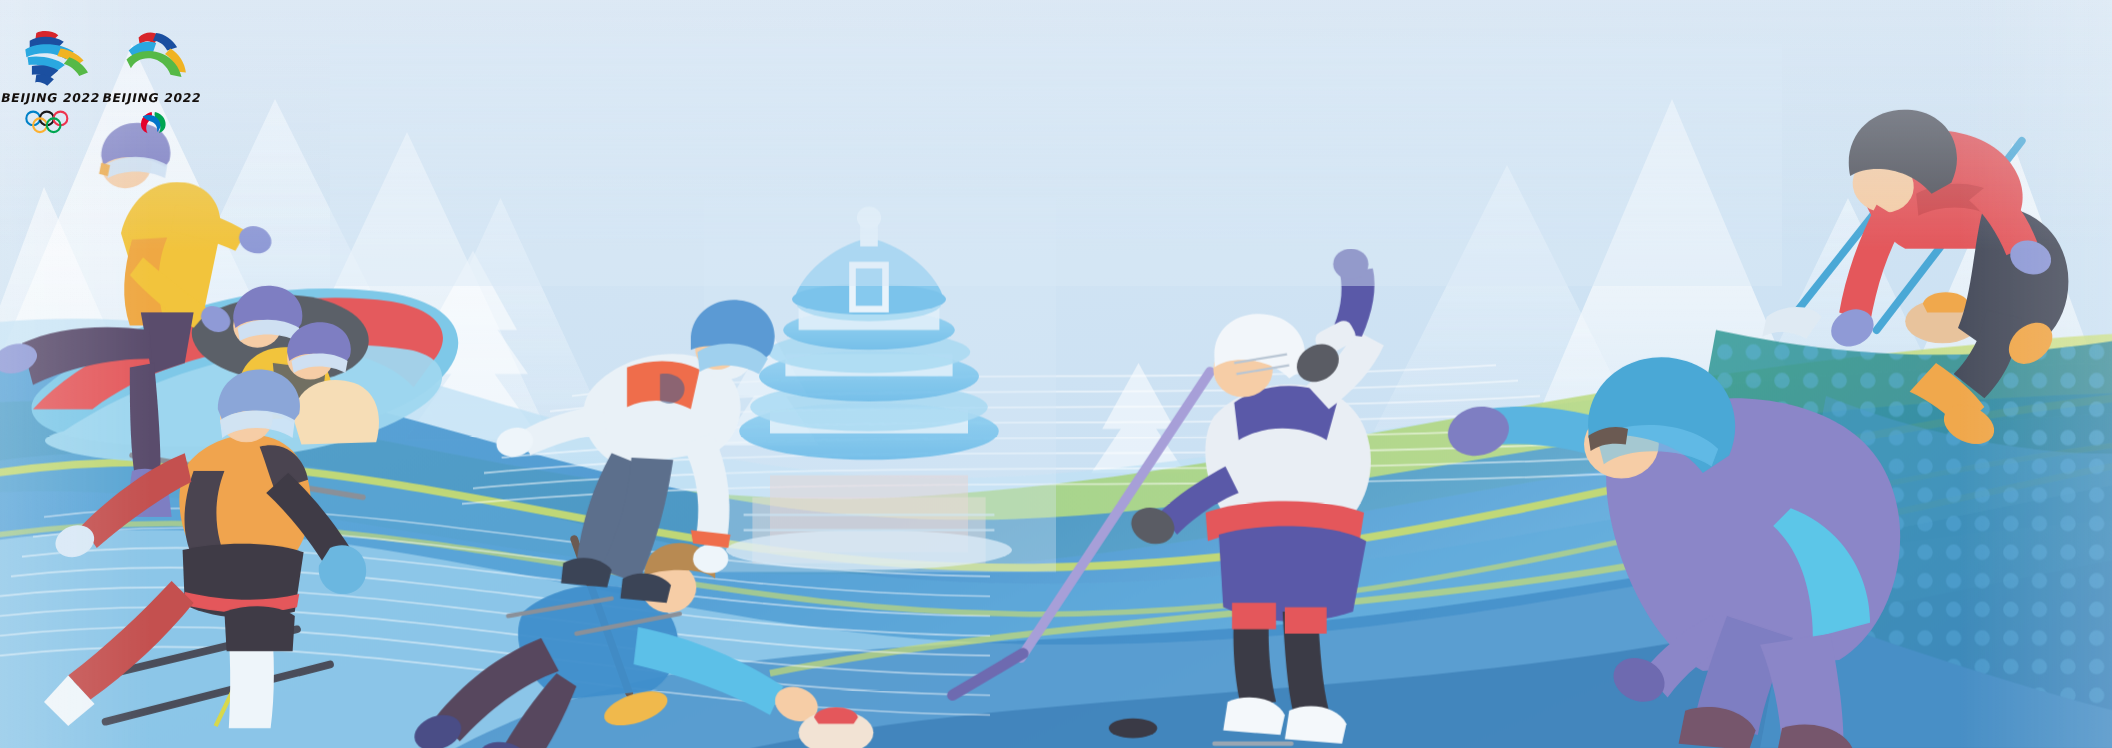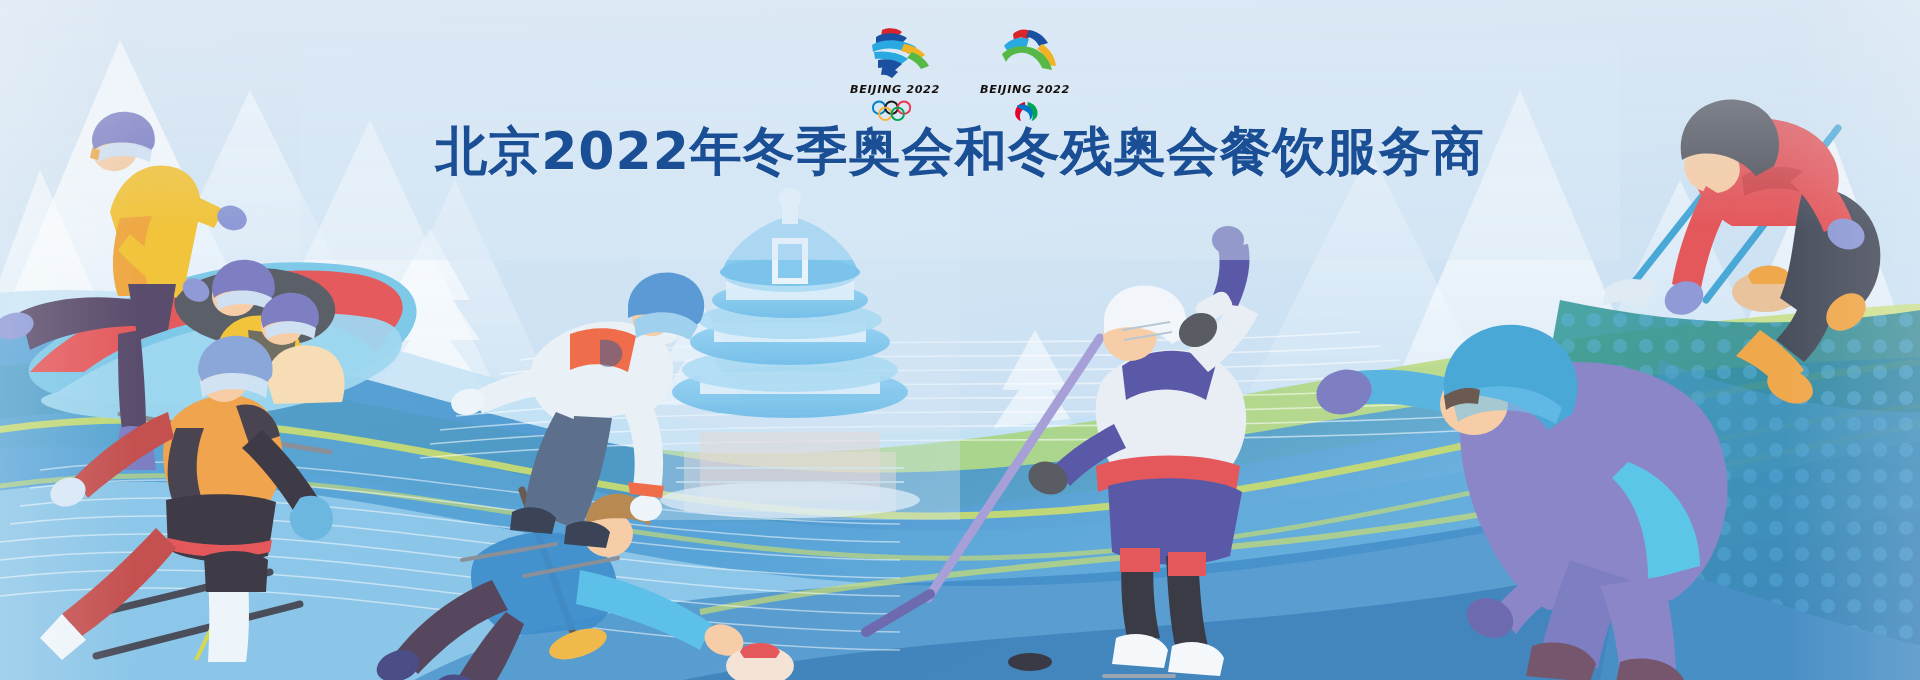--- a/index.html
+++ b/index.html
@@ -8,21 +8,21 @@
   #banner{
     position:relative;
     width:1920px;height:680px;
     overflow:hidden;
     background:linear-gradient(170deg,#dbe9f6 0%,#cfe2f3 22%,#d9eaf7 45%,#c7e0f2 70%,#bcdcef 100%);
   }
   #bgsvg{position:absolute;inset:0;width:1920px;height:680px;display:block;}
   
   #emblems{
     position:absolute;left:0;right:0;top:24px;
-    display:flex;justify-content:center;align-items:flex-start;gap:38px;
+    display:flex;align-items:flex-start;
     z-index:6;pointer-events:none;
   }
   .emblem{width:92px;display:flex;flex-direction:column;align-items:center;}
   .emblem .mark{width:86px;height:56px;}
   .emblem .wordmark{
     font-family:"DejaVu Sans",sans-serif;
     font-size:11px;font-weight:bold;font-style:italic;
     letter-spacing:.6px;color:#15100d;margin-top:3px;white-space:nowrap;
     transform:scaleX(1.02);
   }
@@ -497,17 +497,14 @@
       <div class="wordmark">BEIJING 2022</div>
       <svg class="agitos" viewBox="0 0 100 46">
         <path d="M50 4 C40 6 32 13 30 23 C28 33 33 41 42 44 C38 36 39 27 45 21 C49 16 52 10 50 4 Z" fill="#e4002b"></path>
         <path d="M50 4 C60 6 68 13 70 23 C72 33 67 41 58 44 C62 36 61 27 55 21 C51 16 48 10 50 4 Z" fill="#00a551" transform="translate(6 0)"></path>
         <path d="M33 12 C42 8 54 9 61 16 C69 24 68 36 60 42 C62 34 58 26 51 23 C44 20 37 18 33 12 Z" fill="#0075c9"></path>
       </svg>
     </div>
 
   </div>
 
-  <div id="title">
-    <span class="t" style="color: rgb(26, 79, 150);">北京2022年冬季奥会和冬残奥会餐饮服务商</span>
-  </div>
 
 </div>
 
 </body></html>

